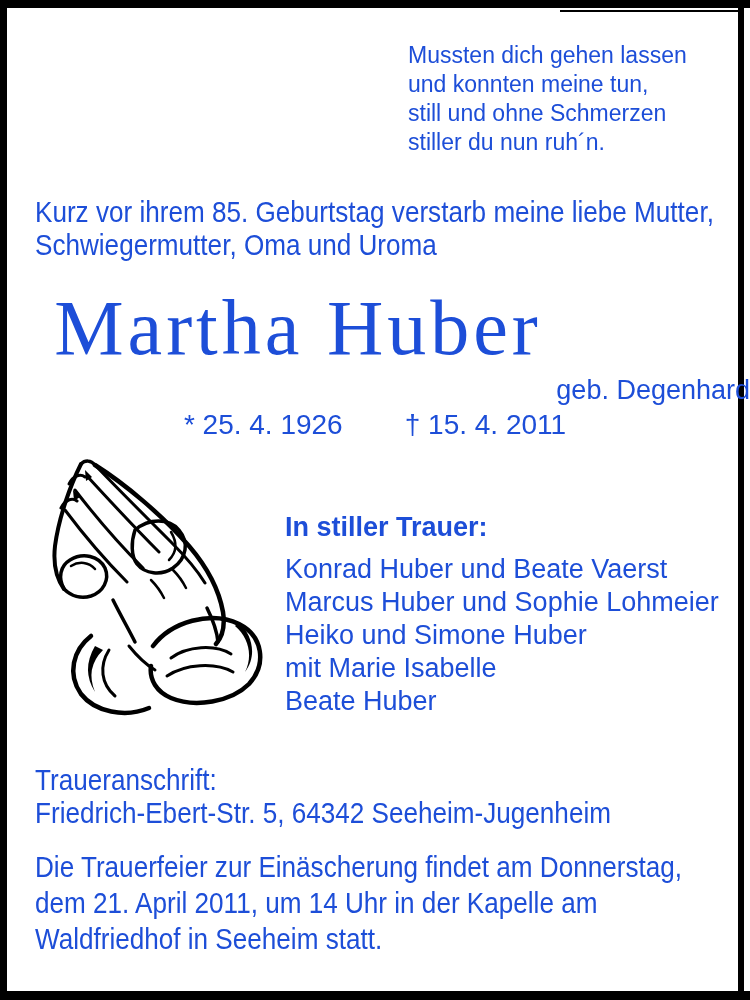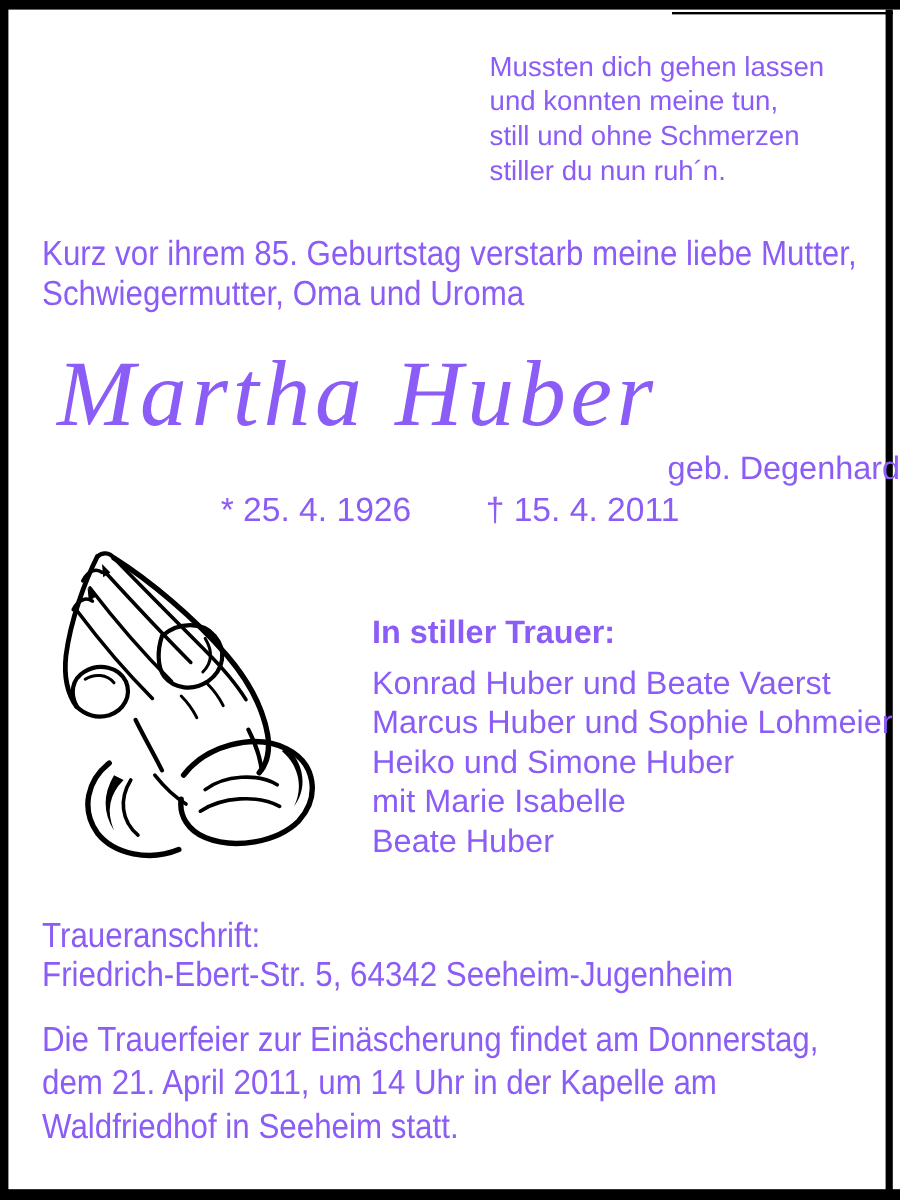--- a/index.html
+++ b/index.html
@@ -1,38 +1,38 @@
 <!DOCTYPE html>
 <html><head>
 <meta charset="utf-8">
 <style>
   html,body{margin:0;padding:0;background:#ffffff;}
   .page{
     position:relative;width:750px;height:1000px;background:#ffffff;
-    font-family:"Liberation Sans",sans-serif;color:#8b5cf6;overflow:hidden;
+    font-family:"Liberation Sans",sans-serif;color:#1d4ed8;overflow:hidden;
   }
   
   .frame-top{position:absolute;left:0;top:0;width:750px;height:8px;background:#000;}
   .frame-left{position:absolute;left:0;top:0;width:7px;height:1000px;background:#000;}
   .frame-bottom{position:absolute;left:0;top:991px;width:750px;height:9px;background:#000;}
   .frame-right{position:absolute;left:738px;top:8px;width:6px;height:992px;background:#000;}
   .frame-inner-line{position:absolute;left:560px;top:10px;width:184px;height:2px;background:#000;}
 
   .verse{position:absolute;left:408px;top:41px;font-size:23px;line-height:29px;white-space:nowrap;}
   .condensed{transform:scaleX(0.9);transform-origin:0 0;white-space:nowrap;}
   .intro{position:absolute;left:35px;top:196px;font-size:29px;line-height:33px;}
   .name{
     position:absolute;left:0;top:288px;width:596px;margin:0;text-align:center;
     font-family:"Liberation Serif",serif;font-weight:400;font-size:78px;
-    line-height:80px;letter-spacing:4px;white-space:nowrap;font-style:italic;
+    line-height:80px;letter-spacing:4px;white-space:nowrap;
   }
   .maiden{position:absolute;left:0;top:375px;width:750px;text-align:right;font-size:27px;line-height:30px;}
   .dates{position:absolute;left:0;top:409px;width:750px;display:flex;justify-content:center;gap:62px;font-size:28px;line-height:32px;align-items:flex-end;}
   .hands{position:absolute;left:25px;top:452px;width:240px;height:275px;}
-  .mourning{position:absolute;left:285px;top:511px;font-size:27px;white-space:nowrap;margin-left:25px;}
+  .mourning{position:absolute;left:285px;top:511px;font-size:27px;white-space:nowrap;}
   .mourning-heading{font-weight:bold;line-height:32px;}
   .mourning-names{margin-top:10px;line-height:33px;}
   .address{position:absolute;left:35px;top:764px;font-size:29px;line-height:33px;}
   .funeral{position:absolute;left:35px;top:849px;font-size:29px;line-height:36px;}
 </style>
 </head>
 <body>
 
 <div class="page">
 

